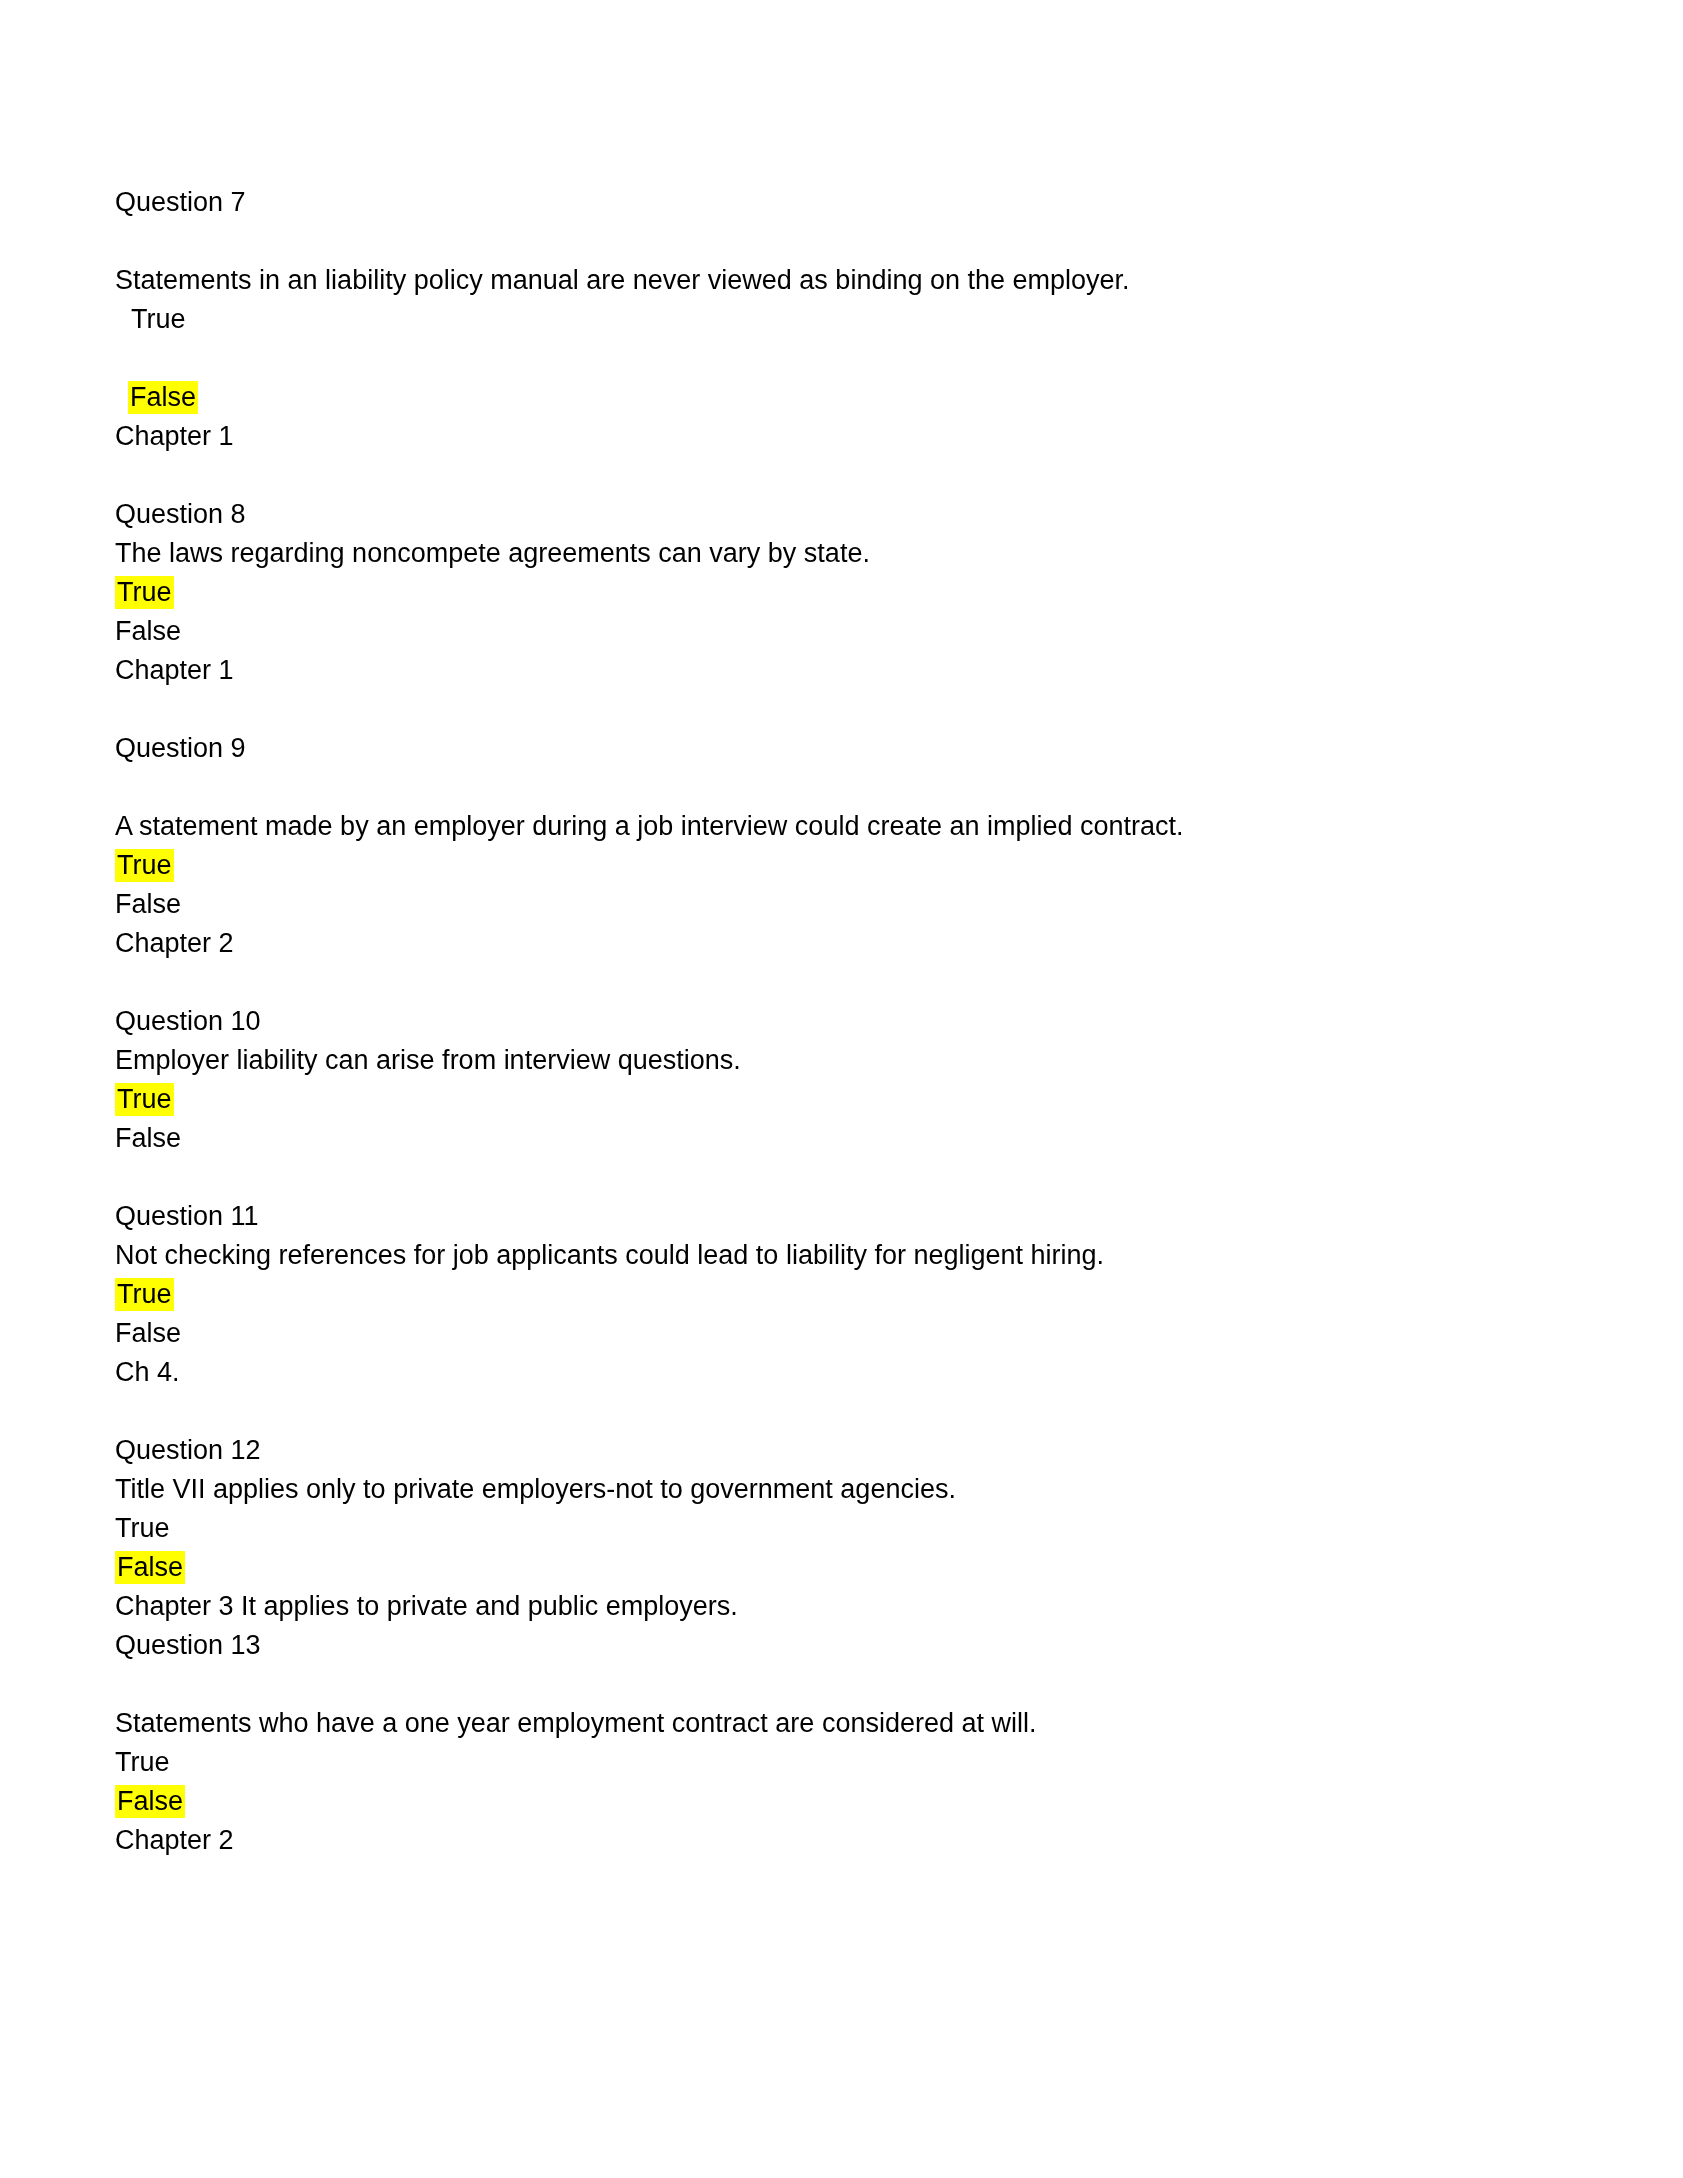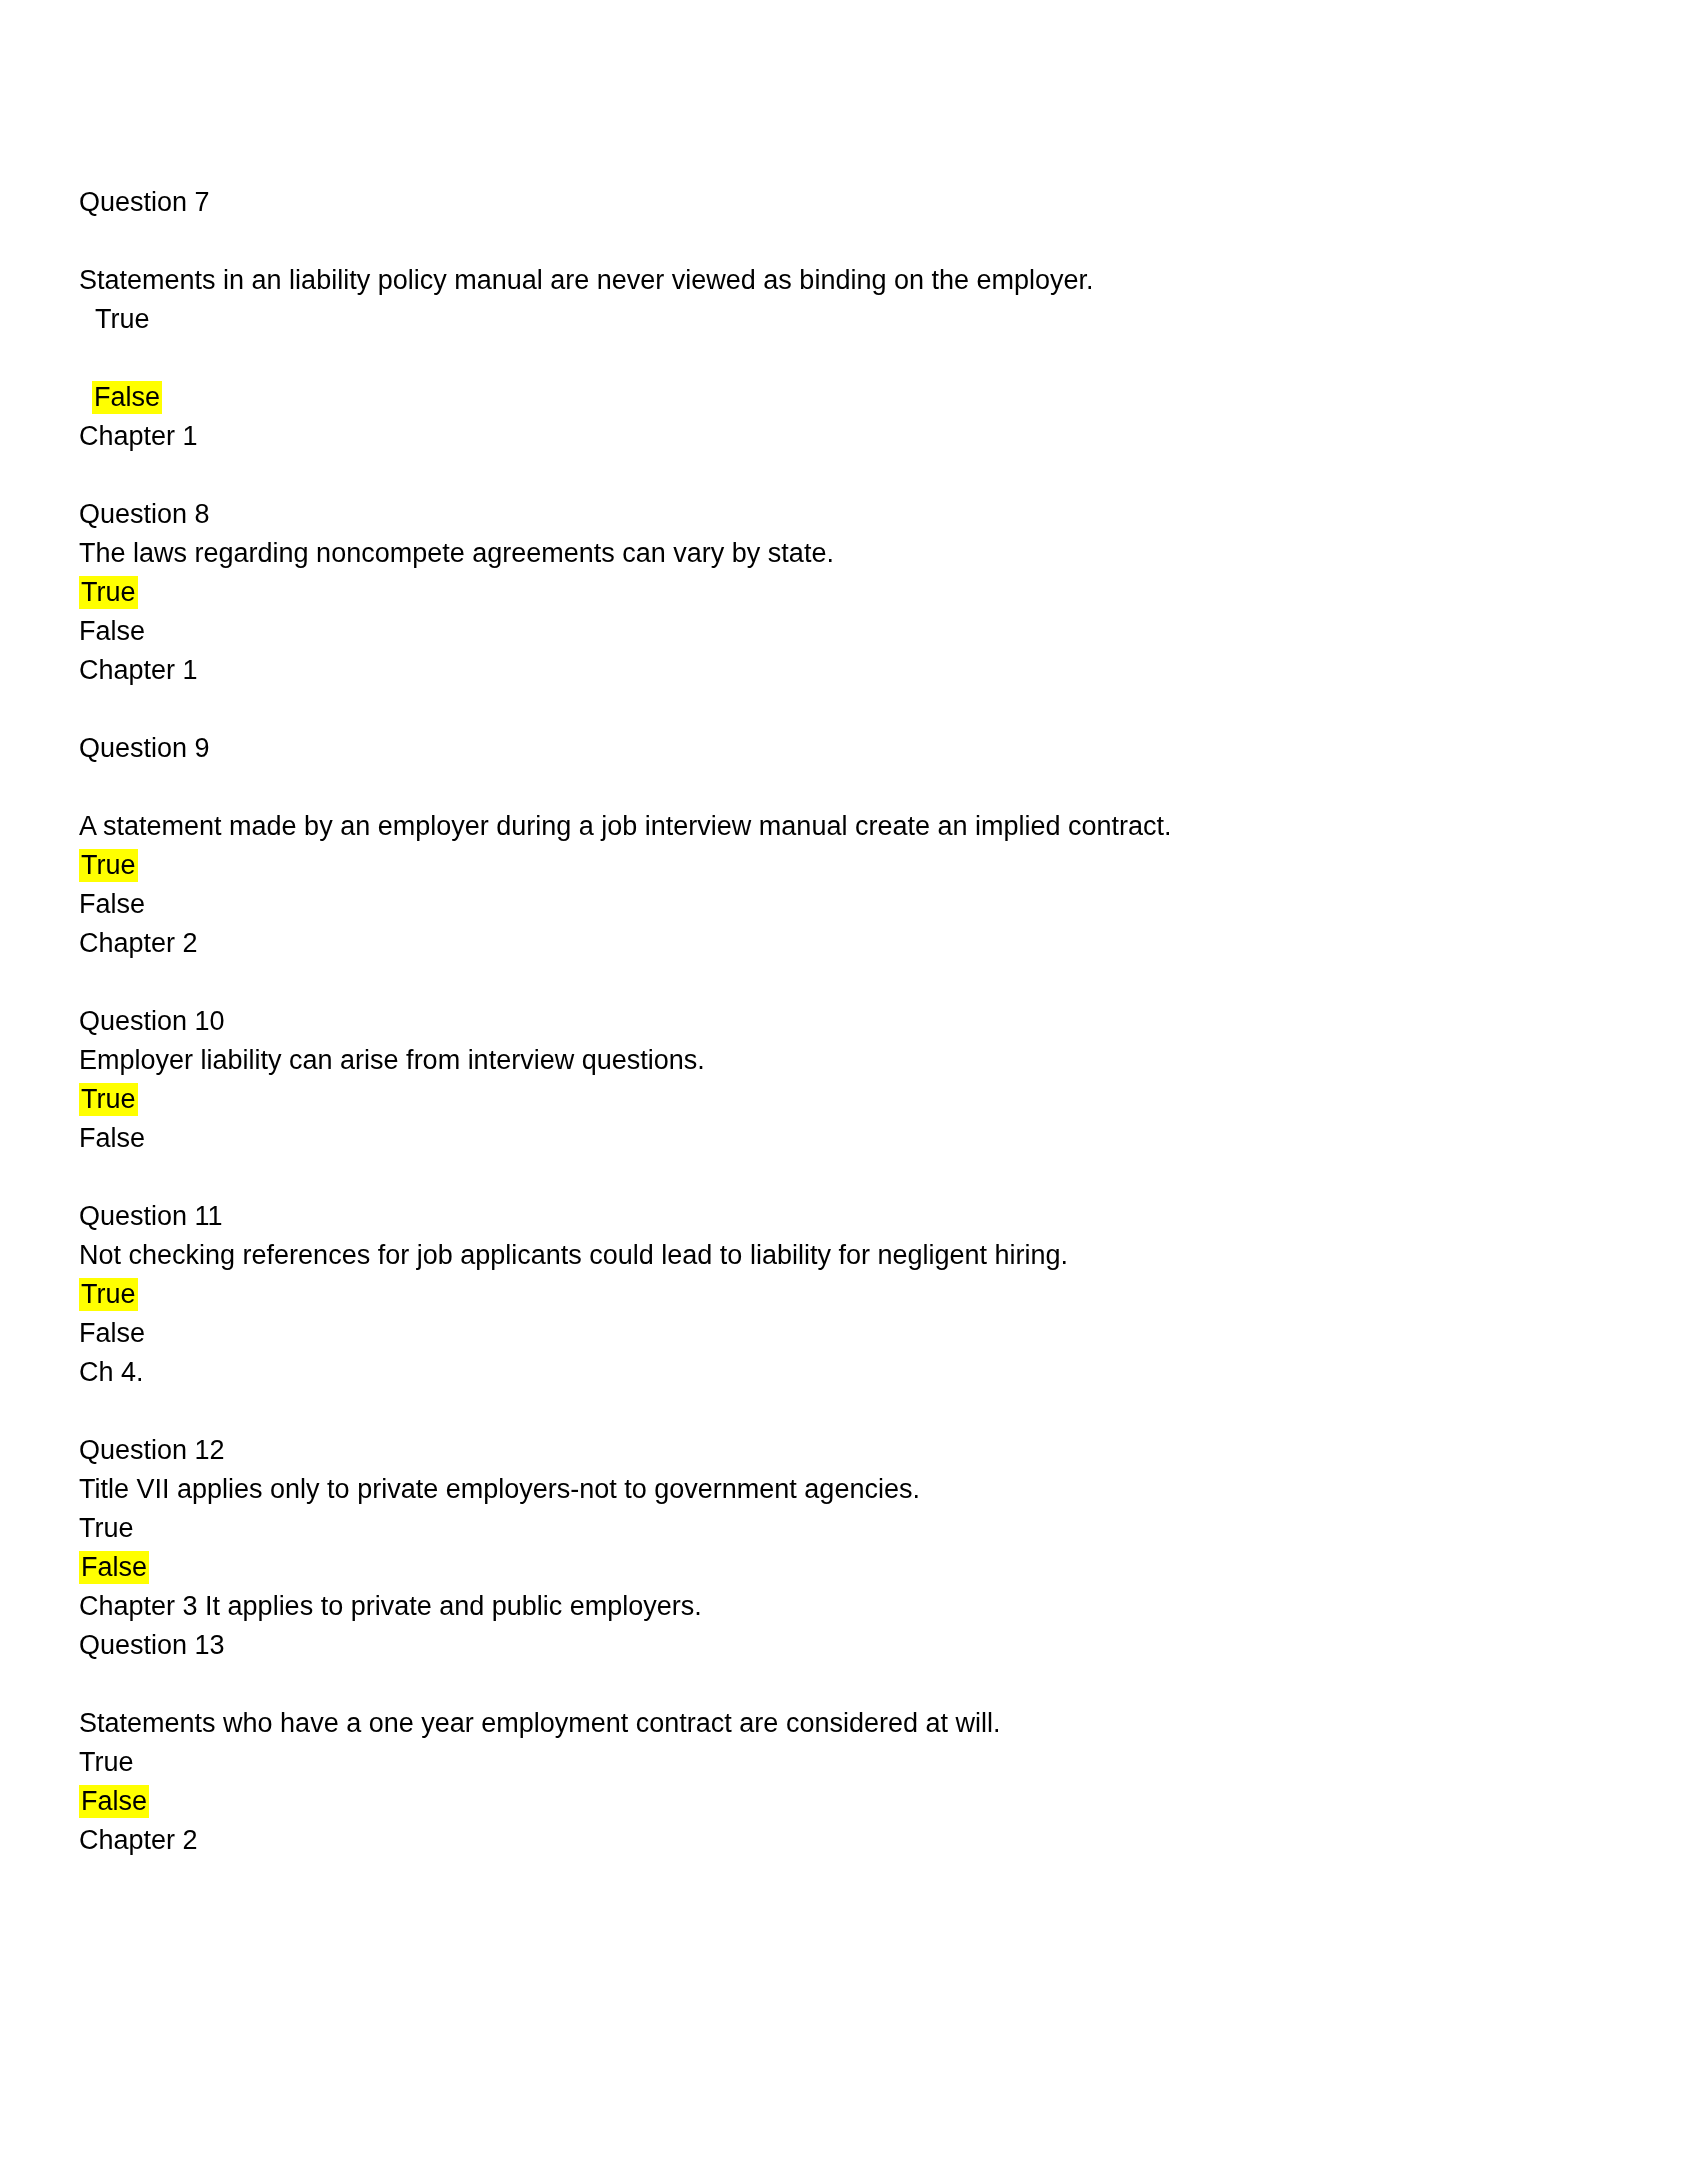--- a/index.html
+++ b/index.html
@@ -10,21 +10,21 @@
   body {
     width: 1683px;
     height: 2178px;
     font-family: "Liberation Sans", sans-serif;
     color: #000000;
   }
   .page {
     width: 1683px;
     height: 2178px;
     box-sizing: border-box;
-    padding: 183px 198px 0 79px;
+    padding: 183px 198px 0 115px;
     position: relative;
   }
   .doc {
     font-size: 27px;
     line-height: 1.42;
   }
   .line {
     white-space: pre-wrap;
     min-height: 39px;
   }
@@ -67,21 +67,21 @@
       <div class="line">The laws regarding noncompete agreements can vary by state.</div>
       <div class="line"><span class="hl">True</span></div>
       <div class="line">False</div>
       <div class="line">Chapter 1</div>
     </div>
     <div class="spacer-lg">&nbsp;</div>
 
     <div>
       <div class="line">Question 9</div>
       <div class="blank">&nbsp;</div>
-      <div class="line">A statement made by an employer during a job interview manual create an implied contract.</div>
+      <div class="line">A statement made by an employer during a job interview could create an implied contract.</div>
       <div class="line"><span class="hl">True</span></div>
       <div class="line">False</div>
       <div class="line">Chapter 2</div>
     </div>
     <div class="spacer-lg">&nbsp;</div>
 
     <div>
       <div class="line">Question 10</div>
       <div class="line">Employer liability can arise from interview questions.</div>
       <div class="line"><span class="hl">True</span></div>

